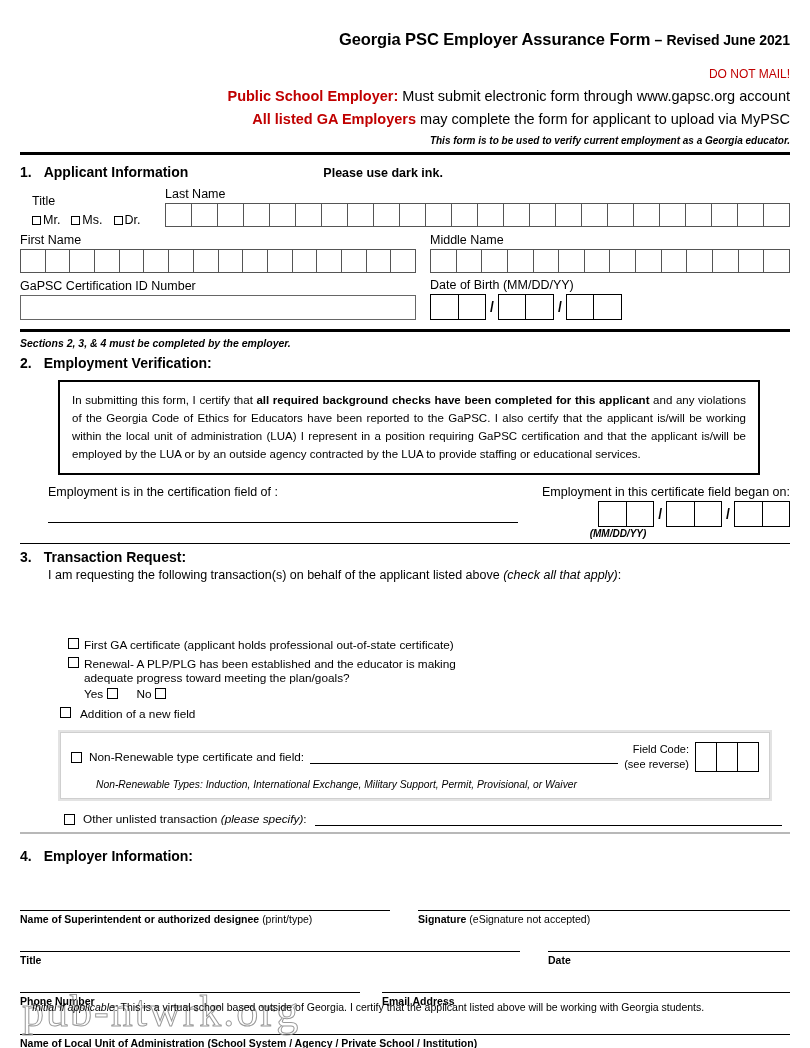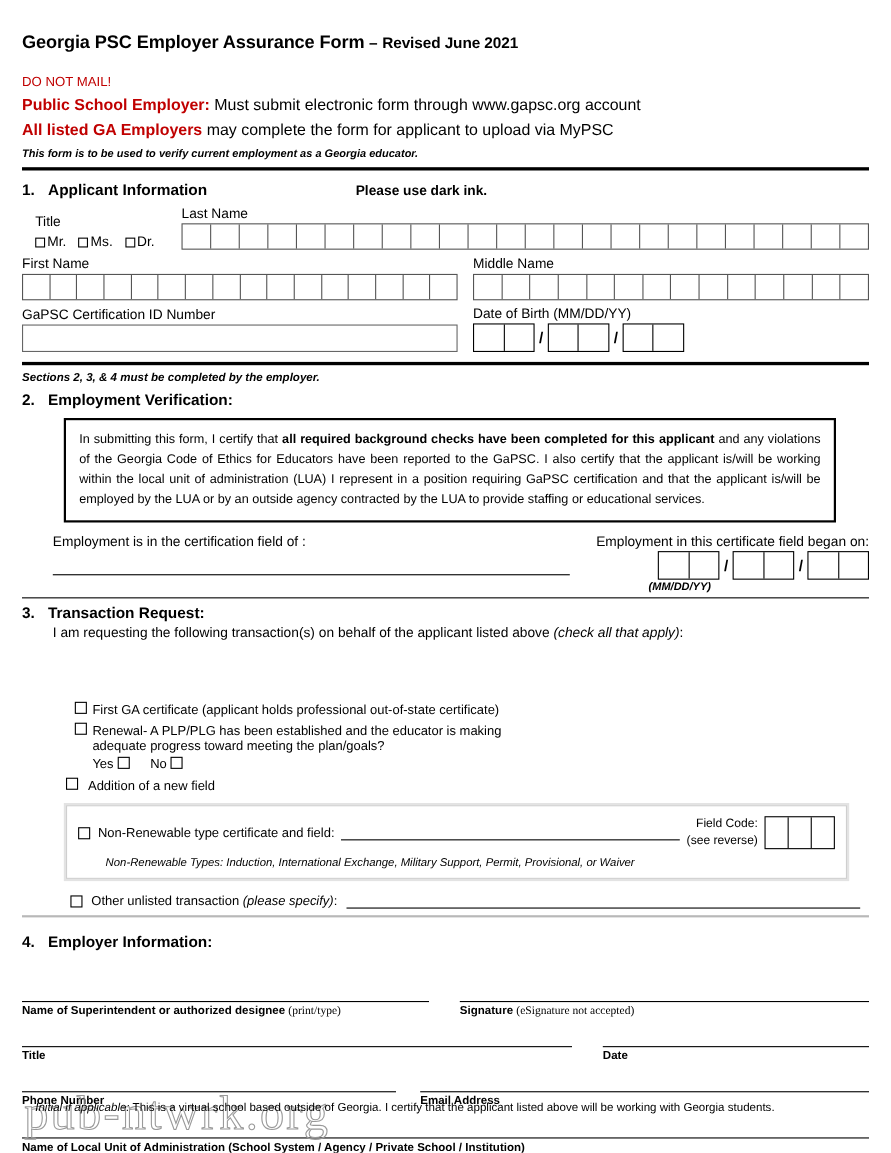--- a/index.html
+++ b/index.html
@@ -17,21 +17,21 @@
   }
   .page {
     position: relative;
     width: 810px;
     height: 1048px;
     box-sizing: border-box;
     padding: 0 20px;
   }
 
   
-  .header { padding-top: 30px; text-align: left; }
+  .header { padding-top: 30px; text-align: right; }
   .title-line {
     font-size: 15.5px;
     font-weight: bold;
     letter-spacing: -0.1px;
   }
   .title-main { font-size: 16.5px; }
   .title-rev { font-size: 14px; }
   .do-not-mail {
     font-size: 12px;
     font-weight: normal;
@@ -200,21 +200,21 @@
   
   .sig-line {
     border-top: 1.8px solid #000;
     margin-top: 0;
   }
   .sig-label {
     font-size: 10.5px;
     font-weight: bold;
     margin-top: 2px;
   }
-  .sig-label .light { font-weight: normal; font-family: Liberation Serif, serif; }
+  .sig-label .light { font-weight: normal; }
 
   .final-line {
     font-size: 10.5px;
     position: absolute;
     left: 32px;
     top: 1001px;
     width: 752px;
   }
   .final-line i { font-style: italic; }
 

